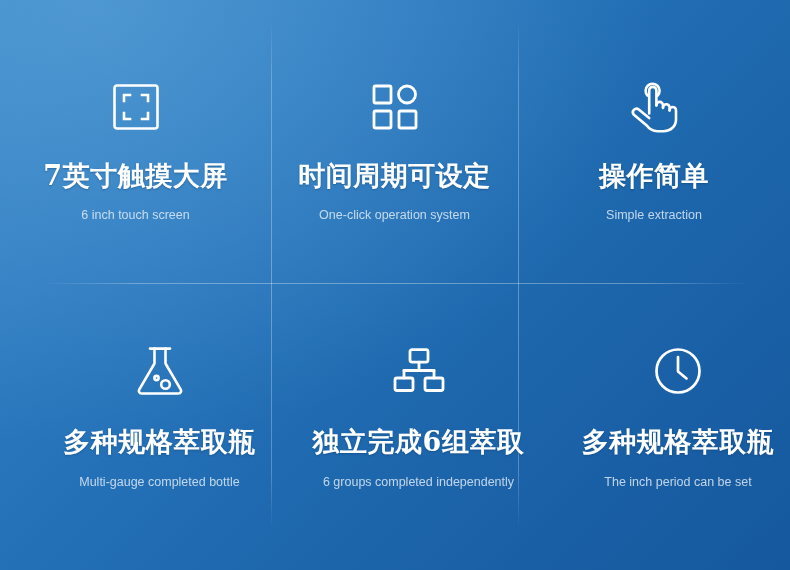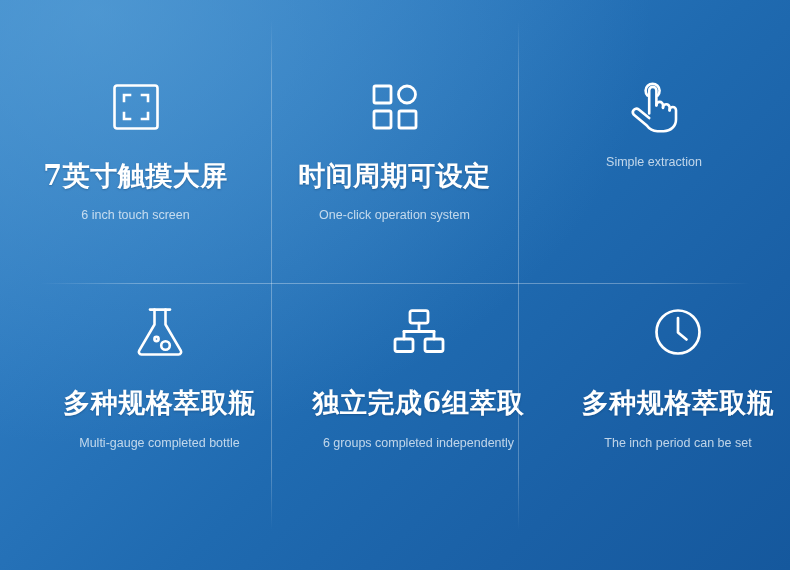--- a/index.html
+++ b/index.html
@@ -66,21 +66,21 @@
     grid-template-rows: 283px 287px;
   }
 
   .feature-cell {
     position: relative;
     display: flex;
     flex-direction: column;
     align-items: center;
   }
   .feature-cell.row-top { padding-top: 78px; }
-  .feature-cell.row-bottom { padding-top: 20px; margin-left: 48px; }
+  .feature-cell.row-bottom { padding-top: 59px; margin-left: 48px; }
 
   .feature-icon {
     height: 58px;
     display: flex;
     align-items: center;
     justify-content: center;
   }
   .feature-icon svg {
     display: block;
     overflow: visible;
@@ -152,20 +152,21 @@
     <div class="feature-cell row-top">
       <div class="feature-icon">
         <svg width="46" height="52" viewBox="0 0 46 52" fill="none" stroke="#ffffff" stroke-width="2.6" stroke-linecap="round" stroke-linejoin="round">
           <path d="M16.5 14.5 a7 7 0 1 1 10.2 0"></path>
           <path d="M18.2 32.5 V9.5 a3.6 3.6 0 0 1 7.2 0 V24.5"></path>
           <path d="M25.4 24.2 a3.3 3.3 0 0 1 6.6 0 V27"></path>
           <path d="M32 26.6 a3.3 3.3 0 0 1 6.6 0 V29.5"></path>
           <path d="M38.6 29.2 a3.2 3.2 0 0 1 6.4 0 v9.2 c0 6.6 -5.2 11.8 -12.4 11.8 h-6.2 c-5 0 -8.2 -2.2 -10.6 -5.6 L2.6 33.4 a3.6 3.6 0 0 1 5.2 -4.9 l10.4 8.6"></path>
         </svg>
       </div>
+      <div class="feature-title">操作简单</div>
       <div class="feature-subtitle">Simple extraction</div>
     </div>
 
     <div class="feature-cell row-bottom">
       <div class="feature-icon">
         <svg width="48" height="50" viewBox="0 0 48 50" fill="none" stroke="#ffffff" stroke-width="2.6" stroke-linecap="round" stroke-linejoin="round">
           <line x1="14" y1="2.6" x2="34" y2="2.6"></line>
           <path d="M18.5 2.6 V17.5 L3.2 43.6 a2.6 2.6 0 0 0 2.2 3.9 h37.2 a2.6 2.6 0 0 0 2.2 -3.9 L29.5 17.5 V2.6"></path>
           <circle cx="20.5" cy="32" r="2.1"></circle>
           <circle cx="29.5" cy="38.5" r="4.3"></circle>

